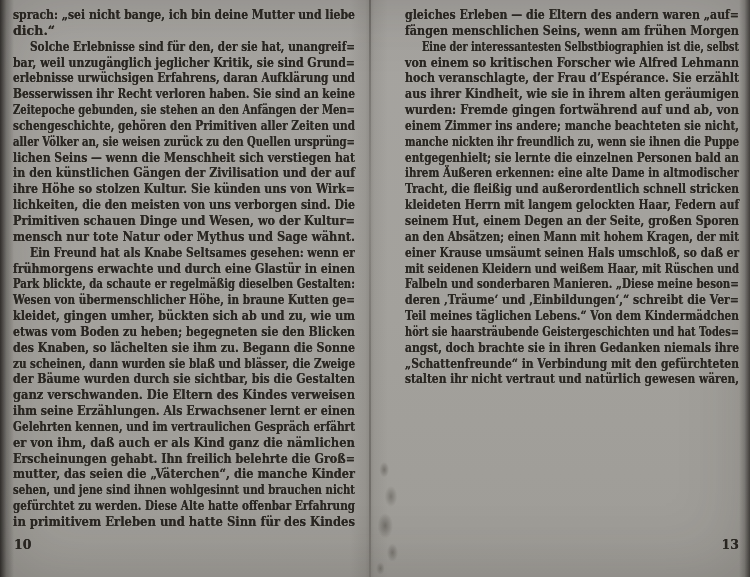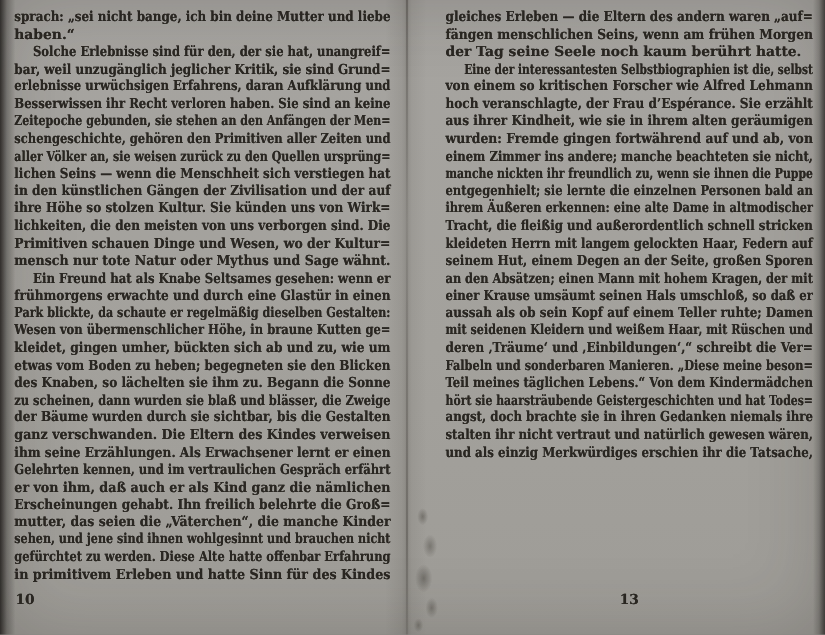--- a/index.html
+++ b/index.html
@@ -25,21 +25,21 @@
     white-space:nowrap;
   }
   .line.indent{padding-left:17px;}
   .line span{display:inline-block;white-space:pre;transform-origin:0 60%;}
   .pagenum{
     position:absolute;top:537px;
     font-size:12.5px;font-weight:bold;color:#2a2722;
     text-shadow:0 0 .5px rgba(42,39,34,.85);
   }
   .pagenum.pn-left{left:14px;}
-  .pagenum.pn-right{left:405px;width:334px;text-align:center;}
+  .pagenum.pn-right{left:405px;width:334px;text-align:right;}
   
   .edge-left{
     position:absolute;left:0;top:0;bottom:0;width:14px;pointer-events:none;
     background:linear-gradient(90deg,rgba(18,16,14,.78),rgba(18,16,14,.28) 45%,rgba(18,16,14,0));
   }
   .edge-right{
     position:absolute;right:0;top:0;bottom:0;width:11px;pointer-events:none;
     background:linear-gradient(270deg,rgba(18,16,14,.65),rgba(18,16,14,.2) 50%,rgba(18,16,14,0));
   }
   .gutter-shadow{
@@ -66,21 +66,21 @@
     box-shadow:inset 0 0 70px rgba(40,38,34,.22);
   }
 </style>
 </head>
 <body>
 
 <div class="spread">
 
   <div class="lines left-block">
       <div class="line"><span style="transform: scaleX(0.86214);">sprach: „sei nicht bange, ich bin deine Mutter und liebe</span></div>
-      <div class="line end"><span style="transform: scaleX(1);">haben.“</span></div>
+      <div class="line end"><span style="transform: scaleX(1);">dich.“</span></div>
       <div class="line indent"><span style="transform: scaleX(0.837056);">Solche Erlebnisse sind für den, der sie hat, unangreif=</span></div>
       <div class="line"><span style="transform: scaleX(0.864933);">bar, weil unzugänglich jeglicher Kritik, sie sind Grund=</span></div>
       <div class="line"><span style="transform: scaleX(0.84065);">erlebnisse urwüchsigen Erfahrens, daran Aufklärung und</span></div>
       <div class="line"><span style="transform: scaleX(0.843176);">Besserwissen ihr Recht verloren haben. Sie sind an keine</span></div>
       <div class="line"><span style="transform: scaleX(0.794569);">Zeitepoche gebunden, sie stehen an den Anfängen der Men=</span></div>
       <div class="line"><span style="transform: scaleX(0.832813);">schengeschichte, gehören den Primitiven aller Zeiten und</span></div>
       <div class="line"><span style="transform: scaleX(0.798803);">aller Völker an, sie weisen zurück zu den Quellen ursprüng=</span></div>
       <div class="line"><span style="transform: scaleX(0.862717);">lichen Seins — wenn die Menschheit sich verstiegen hat</span></div>
       <div class="line"><span style="transform: scaleX(0.880628);">in den künstlichen Gängen der Zivilisation und der auf</span></div>
       <div class="line"><span style="transform: scaleX(0.875415);">ihre Höhe so stolzen Kultur. Sie künden uns von Wirk=</span></div>
@@ -103,44 +103,42 @@
       <div class="line"><span style="transform: scaleX(0.881337);">Erscheinungen gehabt. Ihn freilich belehrte die Groß=</span></div>
       <div class="line"><span style="transform: scaleX(0.901631);">mutter, das seien die „Väterchen“, die manche Kinder</span></div>
       <div class="line"><span style="transform: scaleX(0.80601);">sehen, und jene sind ihnen wohlgesinnt und brauchen nicht</span></div>
       <div class="line"><span style="transform: scaleX(0.826586);">gefürchtet zu werden. Diese Alte hatte offenbar Erfahrung</span></div>
       <div class="line"><span style="transform: scaleX(0.919818);">in primitivem Erleben und hatte Sinn für des Kindes</span></div>
     </div>
 
   <div class="lines right-block">
       <div class="line"><span style="transform: scaleX(0.870323);">gleiches Erleben — die Eltern des andern waren „auf=</span></div>
       <div class="line"><span style="transform: scaleX(0.88675);">fängen menschlichen Seins, wenn am frühen Morgen</span></div>
-      <div class="line end"><span style="transform: scaleX(1);">der Tag seine Seele noch kaum berührt hatte.</span></div>
       <div class="line indent"><span style="transform: scaleX(0.766568);">Eine der interessantesten Selbstbiographien ist die, selbst</span></div>
       <div class="line"><span style="transform: scaleX(0.87682);">von einem so kritischen Forscher wie Alfred Lehmann</span></div>
       <div class="line"><span style="transform: scaleX(0.873667);">hoch veranschlagte, der Frau d’Espérance. Sie erzählt</span></div>
       <div class="line"><span style="transform: scaleX(0.877288);">aus ihrer Kindheit, wie sie in ihrem alten geräumigen</span></div>
       <div class="line"><span style="transform: scaleX(0.89473);">wurden: Fremde gingen fortwährend auf und ab, von</span></div>
       <div class="line"><span style="transform: scaleX(0.837782);">einem Zimmer ins andere; manche beachteten sie nicht,</span></div>
       <div class="line"><span style="transform: scaleX(0.78352);">manche nickten ihr freundlich zu, wenn sie ihnen die Puppe</span></div>
       <div class="line"><span style="transform: scaleX(0.836503);">entgegenhielt; sie lernte die einzelnen Personen bald an</span></div>
       <div class="line"><span style="transform: scaleX(0.818283);">ihrem Äußeren erkennen: eine alte Dame in altmodischer</span></div>
       <div class="line"><span style="transform: scaleX(0.848321);">Tracht, die fleißig und außerordentlich schnell stricken</span></div>
       <div class="line"><span style="transform: scaleX(0.846373);">kleideten Herrn mit langem gelockten Haar, Federn auf</span></div>
       <div class="line"><span style="transform: scaleX(0.864201);">seinem Hut, einem Degen an der Seite, großen Sporen</span></div>
       <div class="line"><span style="transform: scaleX(0.821933);">an den Absätzen; einen Mann mit hohem Kragen, der mit</span></div>
       <div class="line"><span style="transform: scaleX(0.843301);">einer Krause umsäumt seinen Hals umschloß, so daß er</span></div>
-      <div class="line"><span style="transform: scaleX(0.862979);">aussah als ob sein Kopf auf einem Teller ruhte; Damen</span></div>
       <div class="line"><span style="transform: scaleX(0.805001);">mit seidenen Kleidern und weißem Haar, mit Rüschen und</span></div>
+      <div class="line"><span style="transform: scaleX(0.818878);">Falbeln und sonderbaren Manieren. „Diese meine beson=</span></div>
       <div class="line"><span style="transform: scaleX(0.866723);">deren ‚Träume‘ und ‚Einbildungen‘,“ schreibt die Ver=</span></div>
-      <div class="line"><span style="transform: scaleX(0.818878);">Falbeln und sonderbaren Manieren. „Diese meine beson=</span></div>
       <div class="line"><span style="transform: scaleX(0.836994);">Teil meines täglichen Lebens.“ Von dem Kindermädchen</span></div>
       <div class="line"><span style="transform: scaleX(0.785045);">hört sie haarsträubende Geistergeschichten und hat Todes=</span></div>
       <div class="line"><span style="transform: scaleX(0.849771);">angst, doch brachte sie in ihren Gedanken niemals ihre</span></div>
+      <div class="line"><span style="transform: scaleX(0.852177);">„Schattenfreunde“ in Verbindung mit den gefürchteten</span></div>
       <div class="line"><span style="transform: scaleX(0.848153);">stalten ihr nicht vertraut und natürlich gewesen wären,</span></div>
-      <div class="line"><span style="transform: scaleX(0.853572);">und als einzig Merkwürdiges erschien ihr die Tatsache,</span></div>
     </div>
 
   <div class="pagenum pn-left">10</div>
 
   <div class="pagenum pn-right">13</div>
 
   <div class="gutter-shadow"></div>
   <div class="gutter-crease"></div>
   <div class="stain"></div>
   <div class="edge-left"></div>

